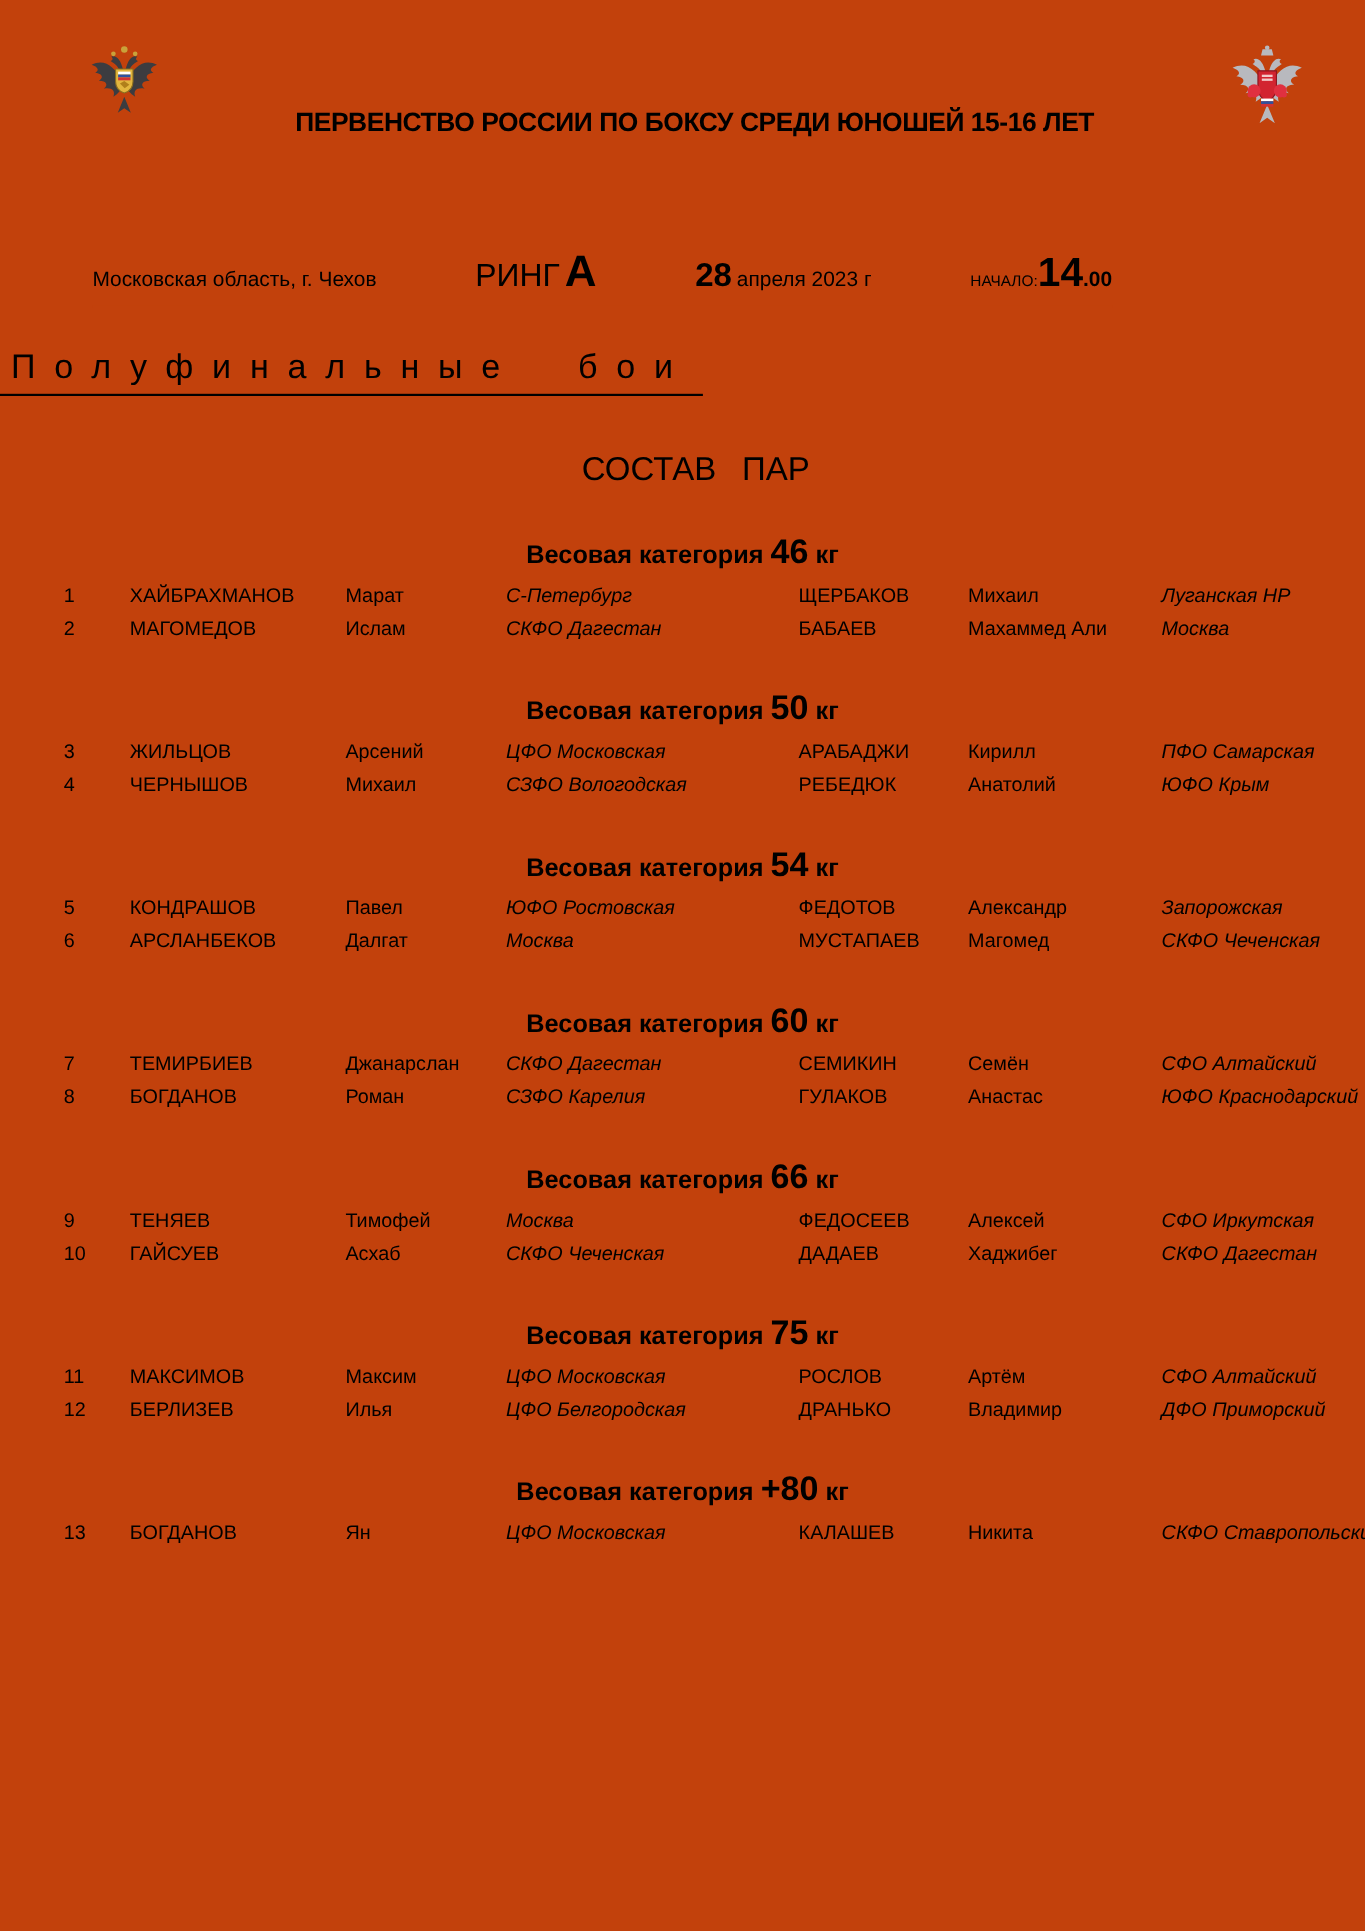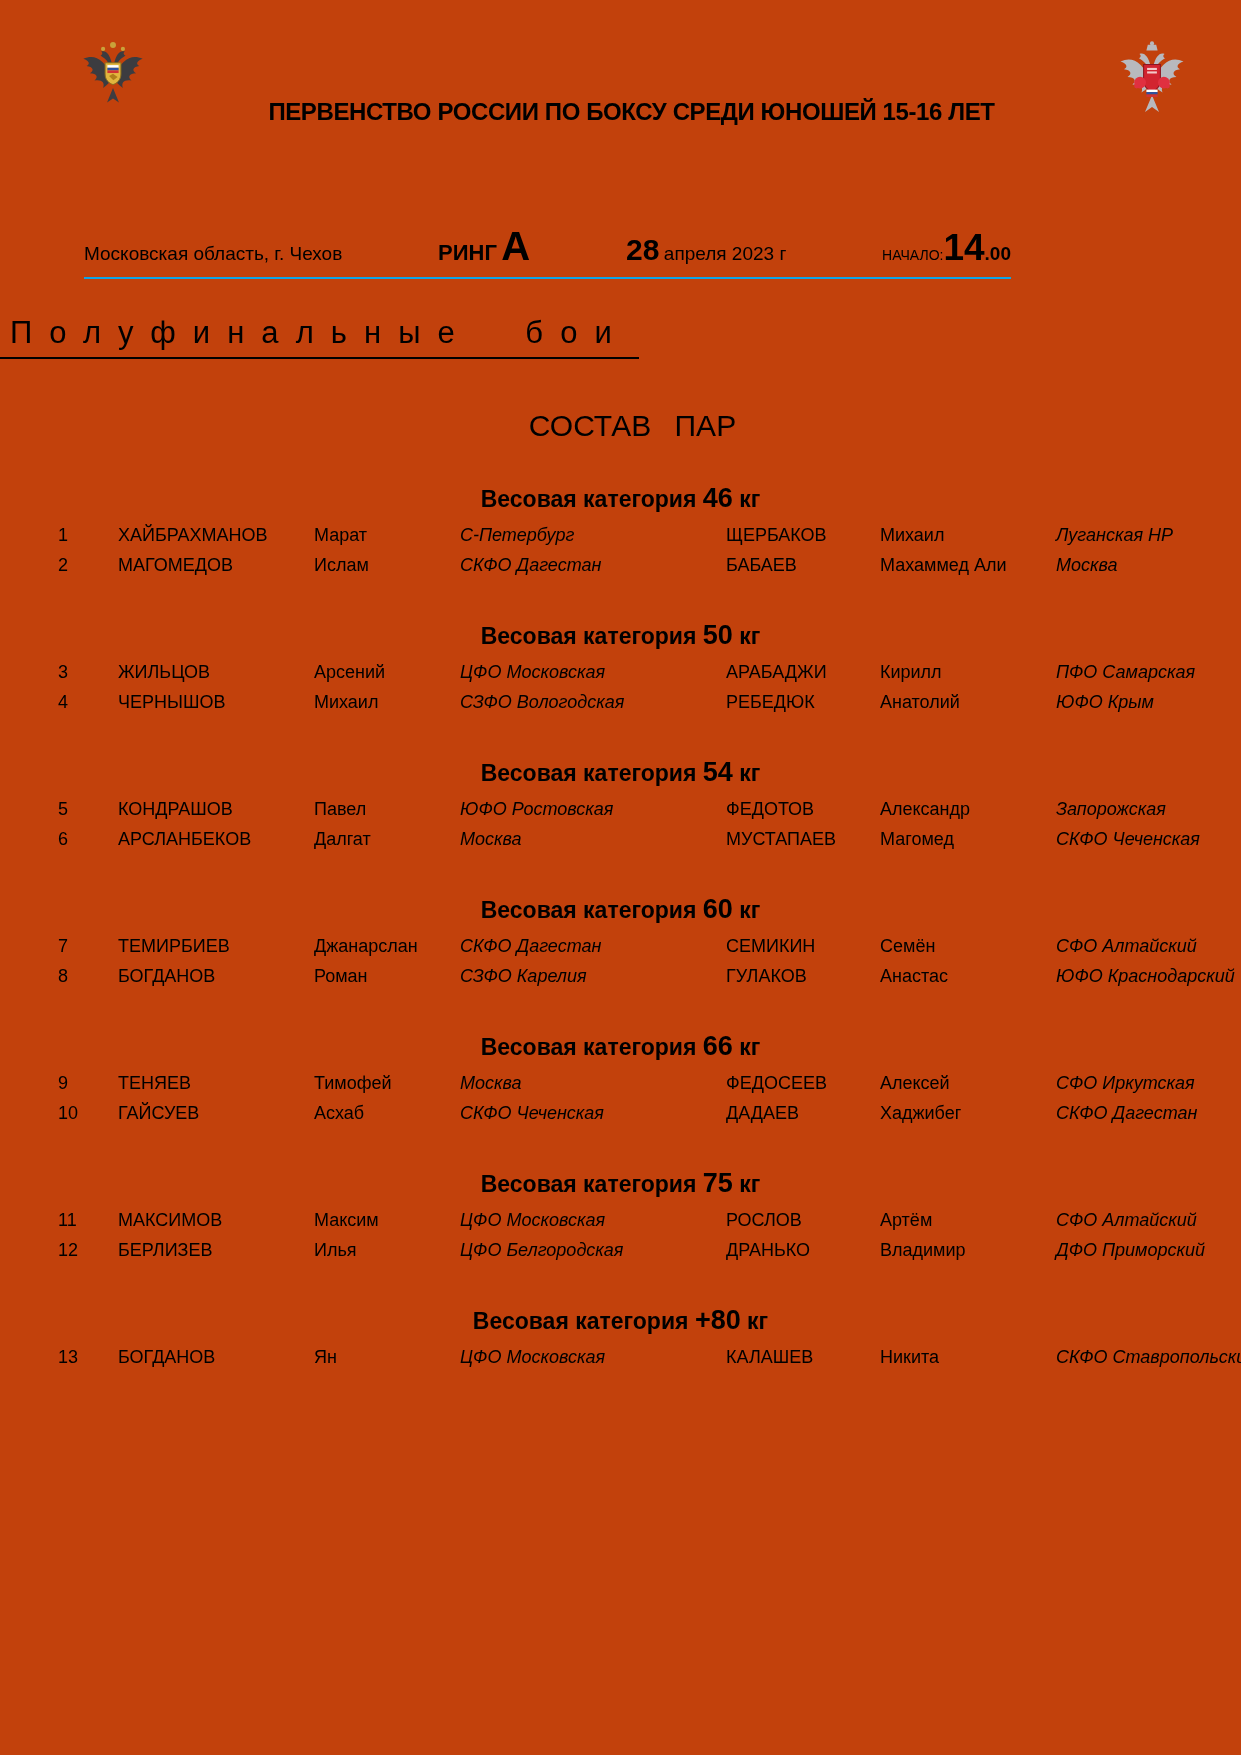--- a/index.html
+++ b/index.html
@@ -11,25 +11,25 @@
   }
   
   .header { display:flex; align-items:flex-start; padding:38px 54px 0 80px; }
   .logo { flex:0 0 auto; }
   .doc-title {
     flex:1 1 auto; text-align:center; font-weight:bold; font-size:24px;
     letter-spacing:-0.4px; margin-top:60px; white-space:nowrap;
   }
   
   .info-row {
-    margin:90px 230px 0 84px; border-bottom:2px solid #0ea5e9; padding-bottom:8px;
+    margin:90px 230px 0 84px; border-bottom:2px solid #c2410c; padding-bottom:8px;
     display:flex; justify-content:space-between; align-items:baseline; white-space:nowrap;
   }
   .loc { font-size:19px; }
-  .ring-label { font-size:22px; font-weight:bold; }
+  .ring-label { font-size:29px; font-weight:normal; }
   .ring-letter { font-size:40px; font-weight:bold; }
   .date-day { font-size:30px; font-weight:bold; }
   .date-rest { font-size:19px; }
   .start-label { font-size:14px; }
   .start-hour { font-size:37px; font-weight:bold; }
   .start-min { font-size:19px; font-weight:bold; }
   
   .subtitle-wrap { text-align:left; margin-top:36px; }
   .subtitle {
     display:inline-block; font-size:31px; letter-spacing:0.55em; word-spacing:0.9em;
@@ -37,21 +37,21 @@
   }
   
   .section-title {
     text-align:center; font-size:30px; font-weight:normal; word-spacing:0.5em;
     margin:50px 0 12px 0;
     padding-left:24px;
   }
   
   .category { margin-top:40px; }
   .cat-title { text-align:center; font-size:23px; font-weight:bold; margin:0 0 6px 0; }
-  .cat-title .wnum { font-size:27px; }
+  .cat-title .wnum { font-size:31px; }
   .pair-row {
     display:grid;
     grid-template-columns:74px 196px 146px 266px 154px 176px auto;
     margin-left:44px; line-height:30px; font-size:18px; white-space:nowrap;
   }
   .pair-row .num { padding-left:14px; }
   .pair-row .region { font-style:italic; }
   
   .doc-footer { text-align:center; font-size:20px; margin-top:155px; }
 </style>

